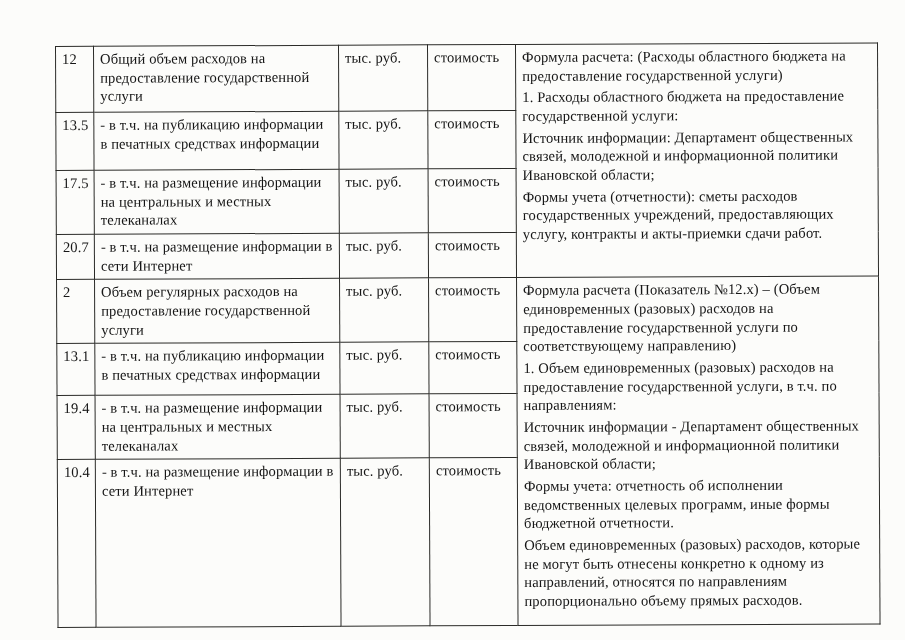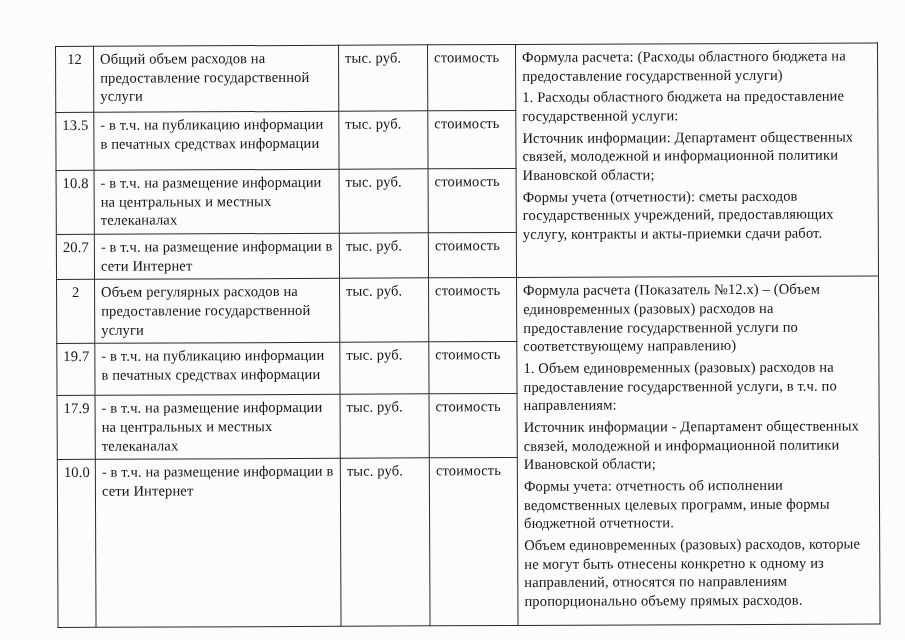--- a/index.html
+++ b/index.html
@@ -29,21 +29,21 @@
     transform-origin: top left;
   }
   table.doc-table td {
     border: 1.4px solid #2b2b28;
     vertical-align: top;
     padding: 3px 6px 4px 6px;
     font-size: 14.6px;
     line-height: 1.28;
     letter-spacing: 0.1px;
   }
-  td.c-num   { padding-left: 7px; text-align: center; }
+  td.c-num   { padding-left: 7px; }
   td.c-desc  { padding-left: 7px; }
   td.c-unit  { padding-left: 9px; margin-top: 47px; }
   td.c-type  { padding-left: 11px; }
   td.c-formula { padding-left: 9px; padding-right: 8px; }
   td.c-formula p {
     margin: 0 0 3px 0;
   }
   td.c-formula p:last-child { margin-bottom: 0; }
   tr.r-12   td { height: 58px; }
   tr.r-12_1 td { height: 50px; }
@@ -80,21 +80,21 @@
         <p>Формы учета (отчетности): сметы расходов государственных учреждений, предоставляющих услугу, контракты и акты-приемки сдачи работ.</p>
       </td>
     </tr>
     <tr class="r-12_1">
       <td class="c-num">13.5</td>
       <td class="c-desc">- в т.ч. на публикацию информации в печатных средствах информации</td>
       <td class="c-unit">тыс. руб.</td>
       <td class="c-type">стоимость</td>
     </tr>
     <tr class="r-12_2">
-      <td class="c-num">10.8</td>
+      <td class="c-num">17.5</td>
       <td class="c-desc">- в т.ч. на размещение информации на центральных и местных телеканалах</td>
       <td class="c-unit">тыс. руб.</td>
       <td class="c-type">стоимость</td>
     </tr>
     <tr class="r-12_3">
       <td class="c-num">20.7</td>
       <td class="c-desc">- в т.ч. на размещение информации в сети Интернет</td>
       <td class="c-unit">тыс. руб.</td>
       <td class="c-type">стоимость</td>
     </tr>
@@ -106,32 +106,32 @@
       <td class="c-type">стоимость</td>
       <td class="c-formula" rowspan="4">
         <p>Формула расчета (Показатель №12.х) – (Объем единовременных (разовых) расходов на предоставление государственной услуги по соответствующему направлению)</p>
         <p>1. Объем единовременных (разовых) расходов на предоставление государственной услуги, в т.ч. по направлениям:</p>
         <p>Источник информации - Департамент общественных связей, молодежной и информационной политики Ивановской области;</p>
         <p>Формы учета: отчетность об исполнении ведомственных целевых программ, иные формы бюджетной отчетности.</p>
         <p>Объем единовременных (разовых) расходов, которые не могут быть отнесены конкретно к одному из направлений, относятся по направлениям пропорционально объему прямых расходов.</p>
       </td>
     </tr>
     <tr class="r-13_1">
-      <td class="c-num">19.7</td>
+      <td class="c-num">13.1</td>
       <td class="c-desc">- в т.ч. на публикацию информации в печатных средствах информации</td>
       <td class="c-unit">тыс. руб.</td>
       <td class="c-type">стоимость</td>
     </tr>
     <tr class="r-13_2">
-      <td class="c-num">17.9</td>
+      <td class="c-num">19.4</td>
       <td class="c-desc">- в т.ч. на размещение информации на центральных и местных телеканалах</td>
       <td class="c-unit">тыс. руб.</td>
       <td class="c-type">стоимость</td>
     </tr>
     <tr class="r-13_3">
-      <td class="c-num">10.0</td>
+      <td class="c-num">10.4</td>
       <td class="c-desc">- в т.ч. на размещение информации в сети Интернет</td>
       <td class="c-unit">тыс. руб.</td>
       <td class="c-type">стоимость</td>
     </tr>
   </tbody>
     </table>
 </div>
 
 </body></html>

